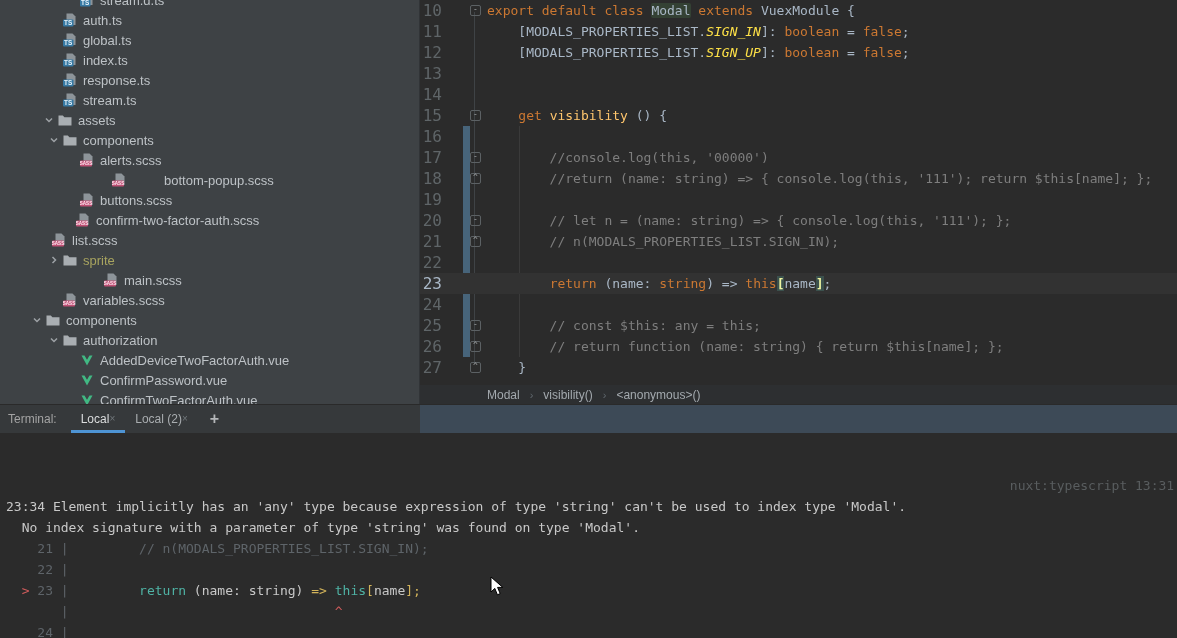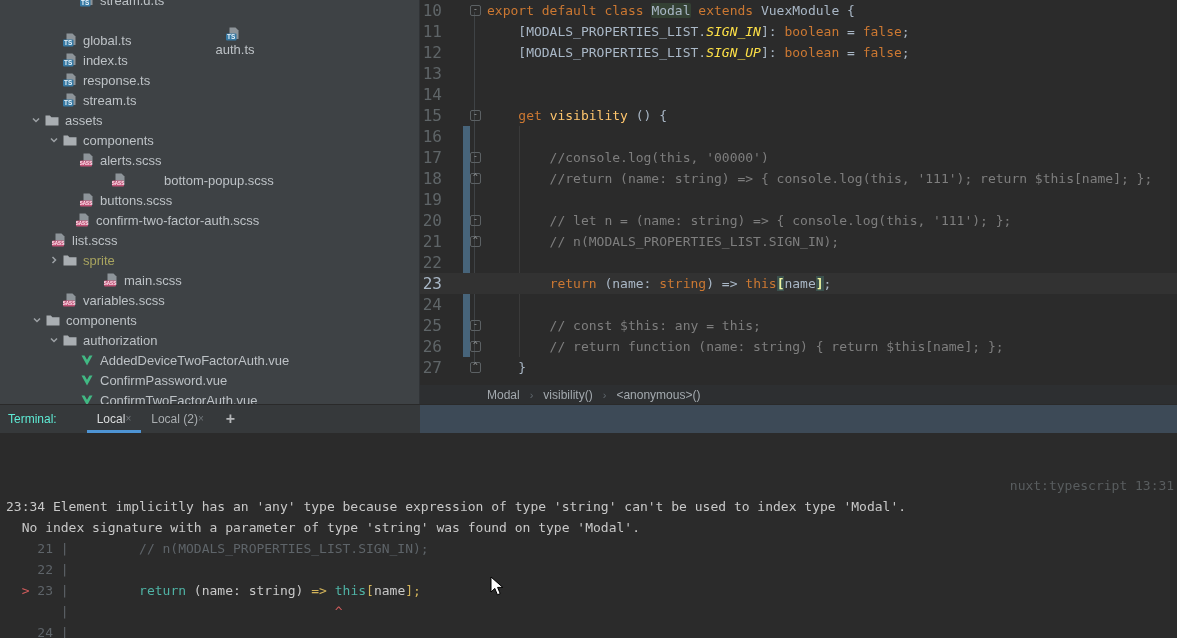--- a/index.html
+++ b/index.html
@@ -39,21 +39,21 @@
   
   #breadcrumb-bar{position:absolute;left:420px;top:385px;width:757px;height:19px;background:#2d2f31;
                   display:flex;align-items:center;font-size:12px;color:#a3a9ae;padding-left:67px;box-sizing:border-box}
   .bc-sep{color:#61686e;margin:0 10px;font-size:11px}
 
   
   #term-header{position:absolute;left:0;top:404px;width:1177px;height:29px;background:#3d4a57;
                border-top:1px solid #2a2a2a;box-sizing:border-box}
   #term-header-left{position:absolute;left:0;top:0;width:420px;height:100%;background:#36393b;
                     display:flex;align-items:center;font-size:12px}
-  #term-label{color:#5eead4;margin-left:8px;margin-right:30px}
+  #term-label{color:#a3a3a3;margin-left:8px;margin-right:14px}
   .ttab{position:relative;height:100%;display:flex;align-items:center;padding:0 10px;color:#a9adb0;cursor:default}
   .ttab.active{color:#dadcdd}
   .ttab.active::after{content:"";position:absolute;left:0;right:0;bottom:0;height:3px;background:#4e94d4}
   .tclose{color:#70767a;font-size:10px;line-height:10px}
   #term-plus{color:#b4b6b8;font-size:16px;margin-left:12px;font-weight:bold}
 
   
   #terminal{position:absolute;left:0;top:433px;width:1177px;height:205px;background:#2b2b2b;
             font-family:"DejaVu Sans Mono",monospace;font-size:13px;overflow:hidden}
   .trowline{height:21px;line-height:21px;white-space:pre;padding-left:6px}
@@ -76,21 +76,21 @@
         <span class="tchev"></span>
         <span class="ticon">
           <svg width="16" height="16" viewBox="0 0 16 16">
             <path fill="#8d9499" d="M4.5 1.5h6l3 3V13h-9z"></path>
             <rect x="1" y="7.5" width="10.5" height="7" rx="1" fill="#3779a3"></rect>
             <text x="6.2" y="13.2" font-size="6.4" font-weight="bold" fill="#e8f4fb" text-anchor="middle" font-family="Liberation Sans,sans-serif">TS</text>
           </svg>
         </span>
         <span class="tlabel">stream.d.ts</span>
       </div>
-      <div class="trow" style="padding-left: 45px; flex-direction: column;">
+      <div class="trow" style="padding-left: 45px;">
         <span class="tchev"></span>
         <span class="ticon">
           <svg width="16" height="16" viewBox="0 0 16 16">
             <path fill="#8d9499" d="M4.5 1.5h6l3 3V13h-9z"></path>
             <rect x="1" y="7.5" width="10.5" height="7" rx="1" fill="#3779a3"></rect>
             <text x="6.2" y="13.2" font-size="6.4" font-weight="bold" fill="#e8f4fb" text-anchor="middle" font-family="Liberation Sans,sans-serif">TS</text>
           </svg>
         </span>
         <span class="tlabel">auth.ts</span>
       </div>
@@ -131,21 +131,21 @@
         <span class="tchev"></span>
         <span class="ticon">
           <svg width="16" height="16" viewBox="0 0 16 16">
             <path fill="#8d9499" d="M4.5 1.5h6l3 3V13h-9z"></path>
             <rect x="1" y="7.5" width="10.5" height="7" rx="1" fill="#3779a3"></rect>
             <text x="6.2" y="13.2" font-size="6.4" font-weight="bold" fill="#e8f4fb" text-anchor="middle" font-family="Liberation Sans,sans-serif">TS</text>
           </svg>
         </span>
         <span class="tlabel">stream.ts</span>
       </div>
-      <div class="trow" style="padding-left: 27px;">
+      <div class="trow" style="padding-left: 40px;">
         <span class="tchev">
           <svg width="12" height="12" viewBox="0 0 12 12">
             <path fill="none" stroke="#9da1a6" stroke-width="1.5" d="M3 4.5l3 3 3-3"></path>
           </svg>
         </span>
         <span class="ticon">
           <svg width="16" height="16" viewBox="0 0 16 16">
             <path fill="#a9aeb2" d="M1.5 13.5v-10h4.3l1.6 1.8h7.1v8.2z"></path>
           </svg>
         </span>

